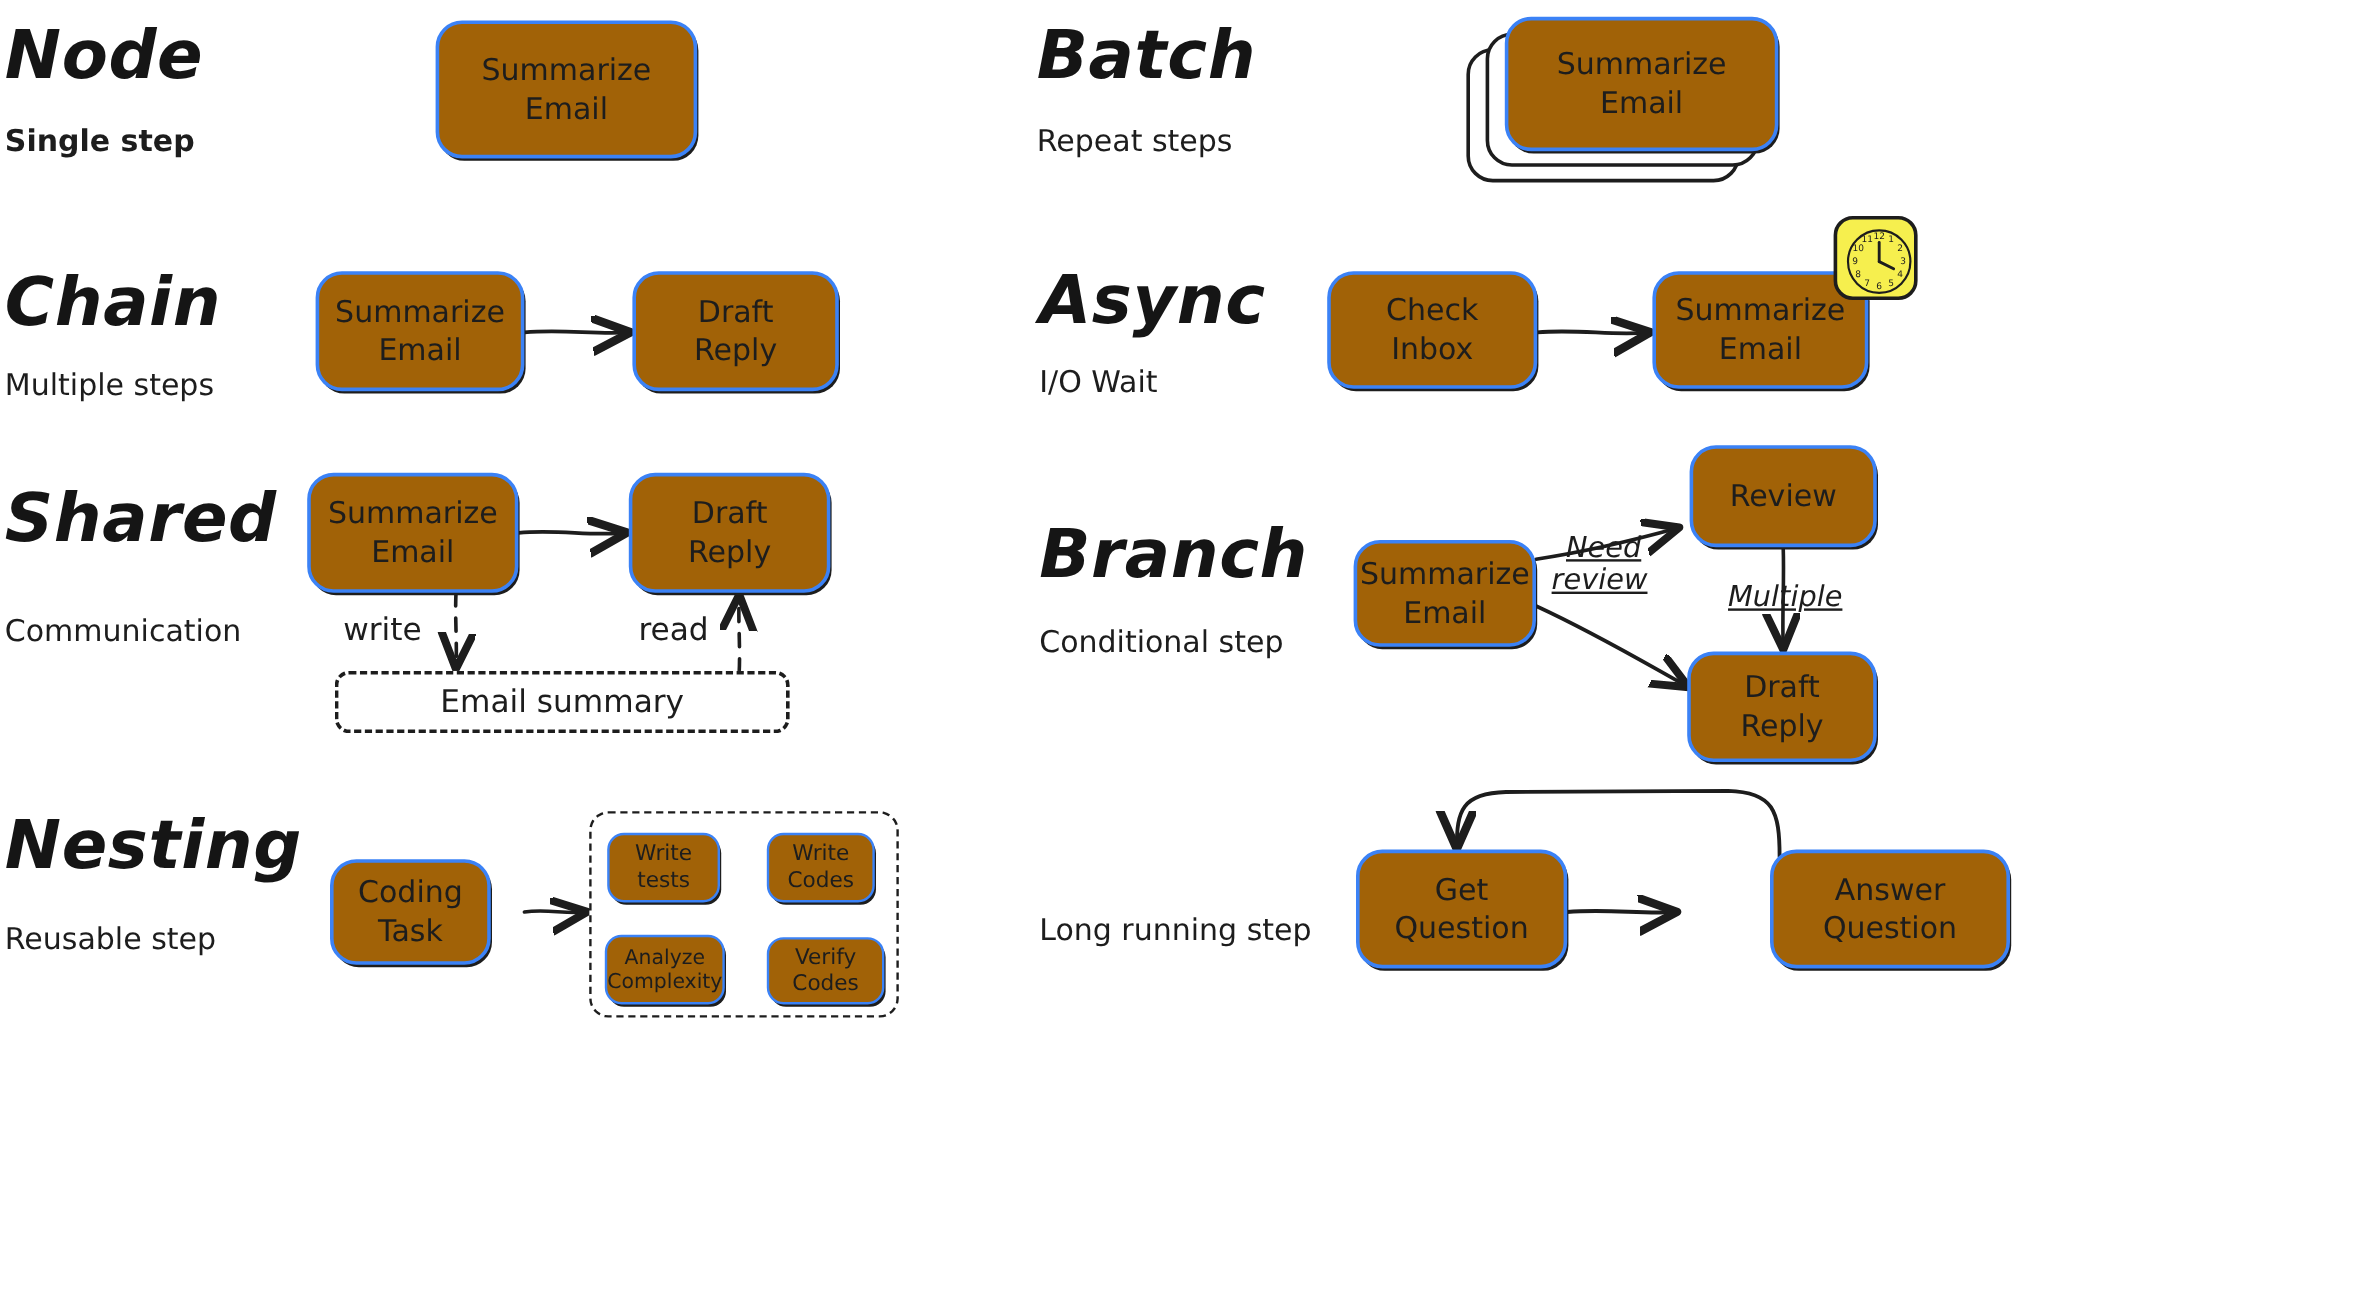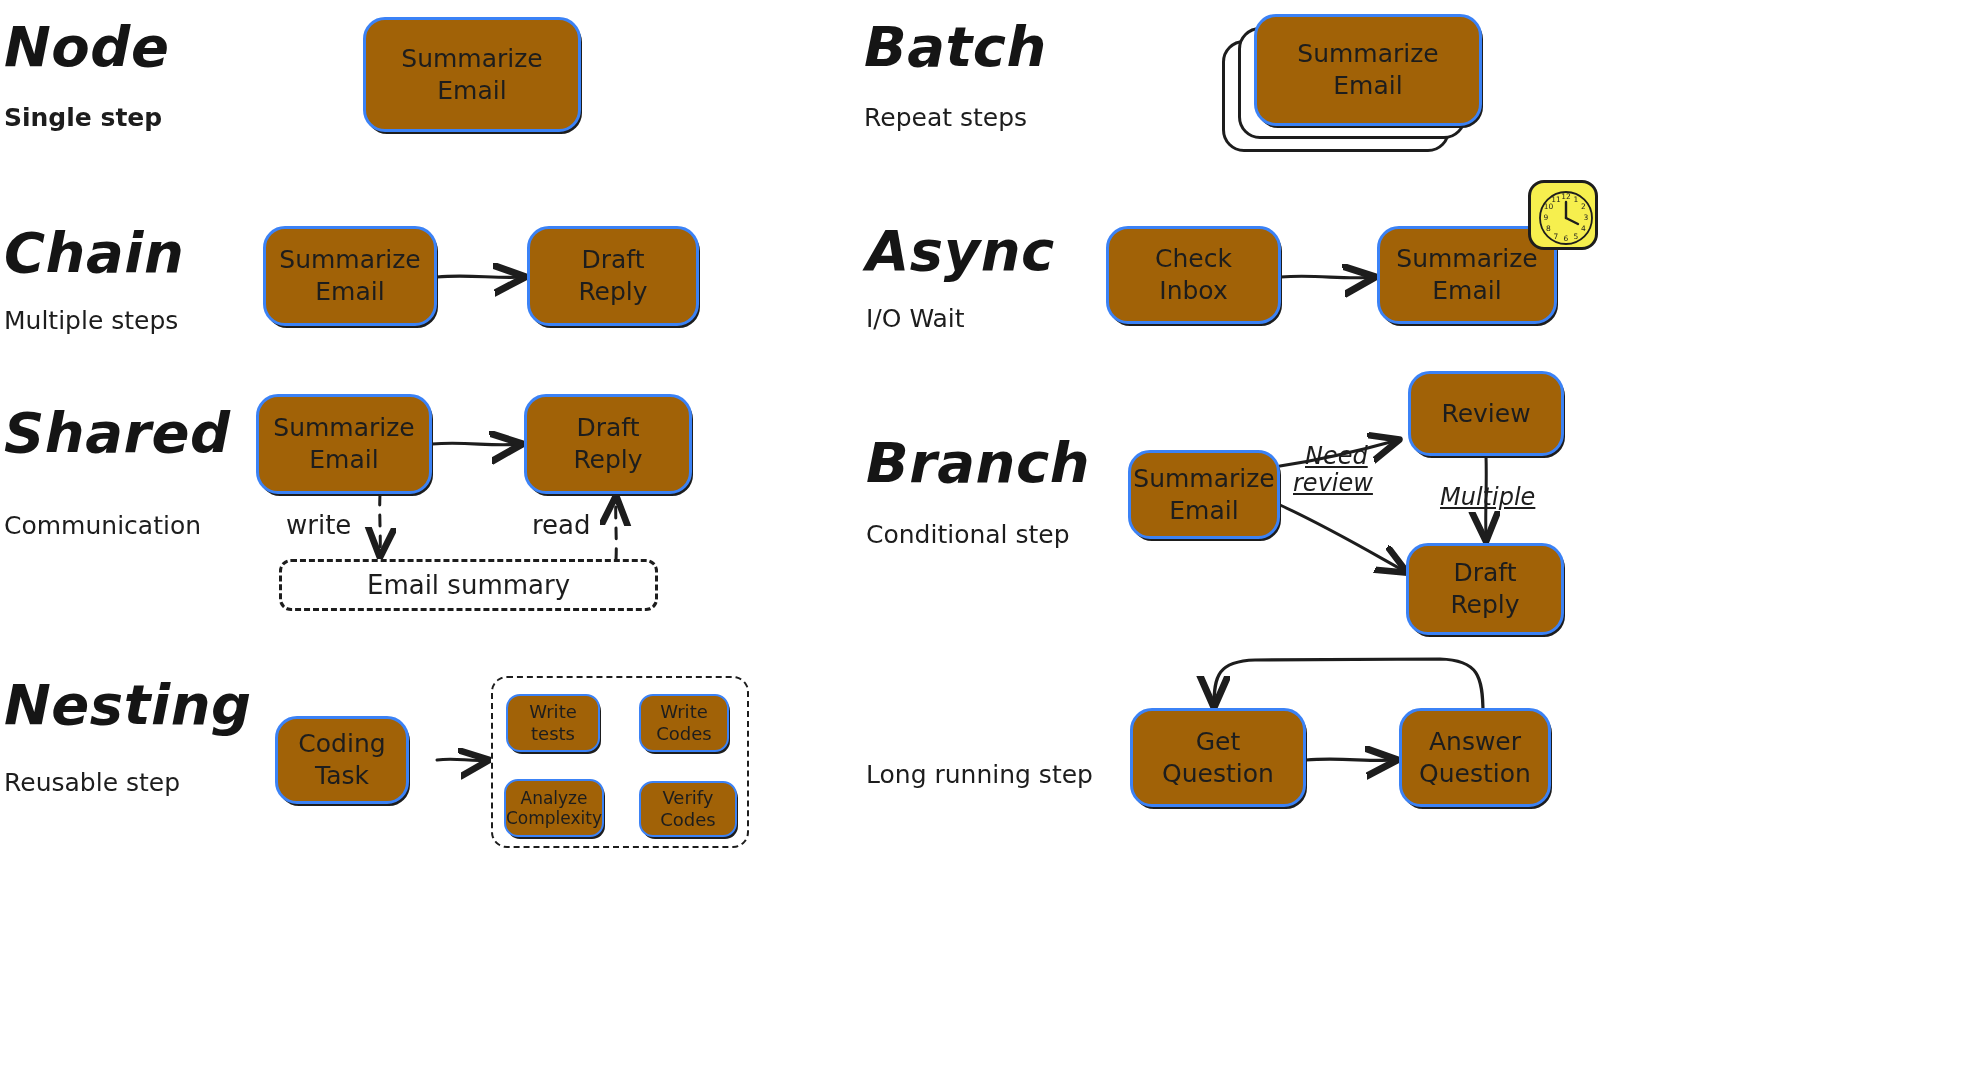--- a/index.html
+++ b/index.html
@@ -159,16 +159,16 @@
   <div class="node small shadowed" style="left:639px;top:694px;width:90px;height:58px;white-space:pre-line;">Write
 Codes</div>
   <div class="node small shadowed" style="left:639px;top:781px;width:98px;height:56px;white-space:pre-line;">Verify
 Codes</div>
   <div class="node small shadowed" style="left:504px;top:779px;width:100px;height:58px;white-space:pre-line;font-size:17px;">Analyze
 Complexity</div>
 
   <div class="sub" style="left:866px;top:760px;">Long running step</div>
   <div class="node shadowed" style="left:1130px;top:708px;width:176px;height:99px;white-space:pre-line;">Get
 Question</div>
-  <div class="node shadowed" style="left:1399px;top:708px;width:152px;height:99px;white-space:pre-line;">Answer
+  <div class="node shadowed" style="left:1475px;top:708px;width:200px;height:99px;white-space:pre-line;">Answer
 Question</div>
 
 </div>
 
 </body></html>

